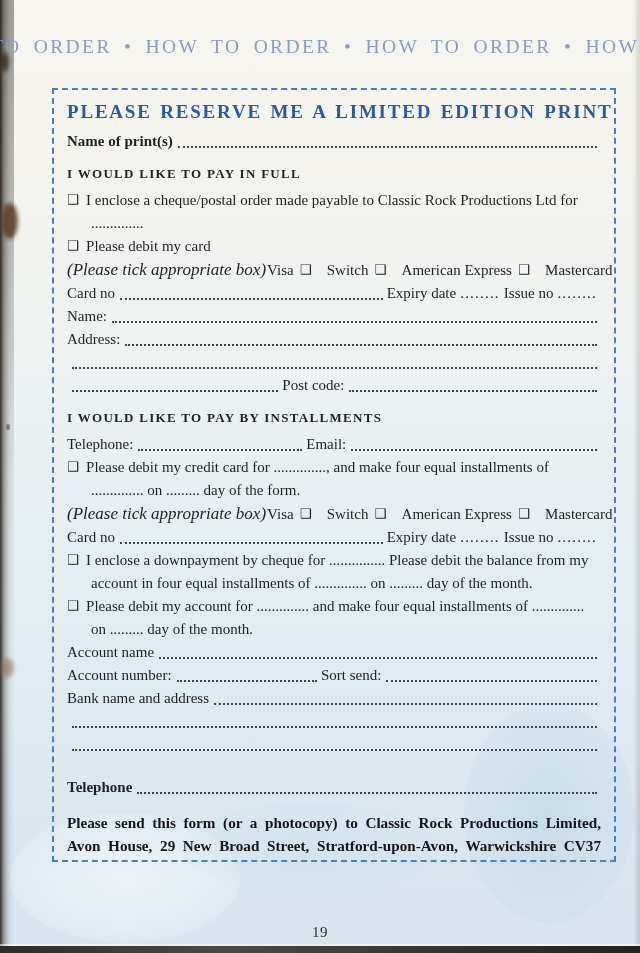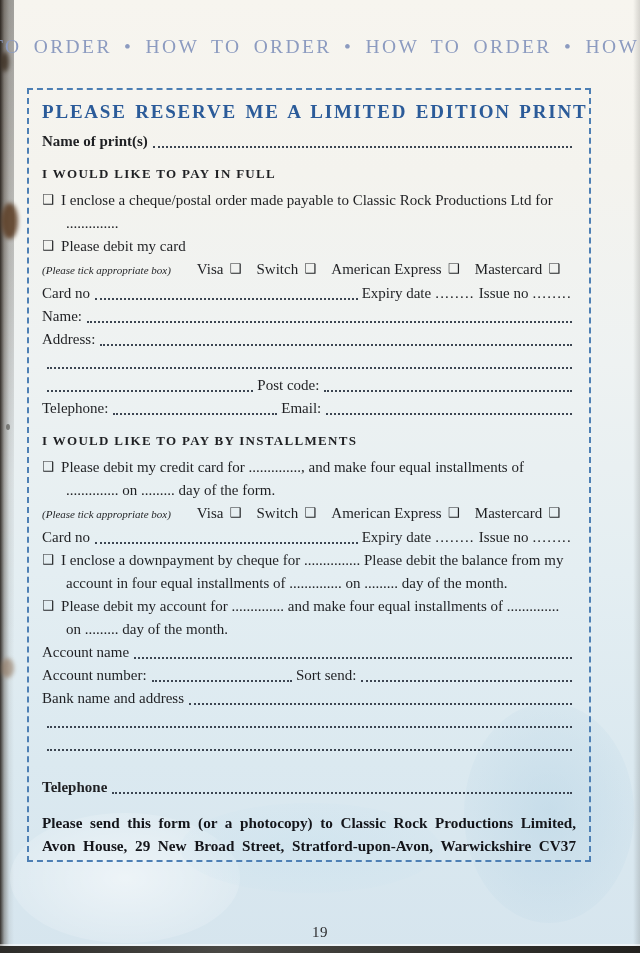--- a/index.html
+++ b/index.html
@@ -29,35 +29,35 @@
   .wc3{position:absolute;left:180px;bottom:60px;width:260px;height:90px;border-radius:50%;
     background:radial-gradient(ellipse,rgba(200,225,238,0.45),rgba(200,225,238,0));}
 
   .banner{
     position:absolute;top:36px;left:-9px;white-space:nowrap;
     font-size:19.5px;letter-spacing:2.4px;word-spacing:5px;color:#8c9bc0;
     font-weight:400;
   }
 
   .form-box{
-    position:absolute;left:27px;top:88px;width:564px;height:774px;box-sizing:border-box;
+    position:absolute;left:52px;top:88px;width:564px;height:774px;box-sizing:border-box;
     border:2px dashed #4d7fb4;padding:9px 13px 10px 13px;overflow:hidden;
   }
   .form-title{
     color:#2b5b99;font-weight:bold;font-size:19px;letter-spacing:1.8px;word-spacing:2px;
     margin:2px 0 7px 0;white-space:nowrap;
   }
   .line{display:flex;align-items:baseline;white-space:nowrap;min-height:23px;line-height:23px;
     font-size:15px;color:#1f2023;}
   .line.heading{font-weight:bold;font-size:13px;letter-spacing:1.3px;margin:9px 0 4px 0;}
   .line.indent{padding-left:24px;}
   .line.field .seg{flex:0 0 auto;}
   .seg{display:inline-block;}
   .seg.bold{font-weight:bold;text-align:center;}
-  .seg.it{font-style:italic;font-size:11px;margin-right:26px;}
+  .seg.it{font-style:italic;font-size:17px;margin-right:1px;}
   .seg.cb{font-family:"DejaVu Sans",sans-serif;font-size:13.5px;position:relative;top:-1px;}
   .line.option .seg.cb{margin-right:7px;}
   .line.tick .seg.cb{margin-left:6px;margin-right:15px;}
   .seg.dots{letter-spacing:1.2px;margin:0 4px;}
   .leader{border-bottom:2px dotted #3c4551;align-self:flex-end;margin:0 4px 5px 5px;min-width:22px;}
   .gapline{width:100%;}
   .form-footer{
     font-weight:bold;font-size:15.2px;line-height:23px;text-align:justify;
     margin-top:12px;color:#14151a;word-spacing:1.5px;
   }
@@ -130,29 +130,29 @@
         <span class="leader" style="flex-grow: 1;"></span>
       </div>
       <div class="line field">
         <span class="leader" style="flex-grow: 1;"></span>
       </div>
       <div class="line field">
         <span class="leader" style="flex-grow: 5;"></span>
         <span class="seg">Post code:</span>
         <span class="leader" style="flex-grow: 6;"></span>
       </div>
+      <div class="line heading">
+        <span class="seg">I WOULD LIKE TO PAY BY INSTALLMENTS</span>
+      </div>
       <div class="line field">
         <span class="seg">Telephone:</span>
         <span class="leader" style="flex-grow: 4;"></span>
         <span class="seg">Email:</span>
         <span class="leader" style="flex-grow: 6;"></span>
       </div>
-      <div class="line heading">
-        <span class="seg">I WOULD LIKE TO PAY BY INSTALLMENTS</span>
-      </div>
       <div class="line option">
         <span class="seg cb">❑</span>
         <span class="seg">Please debit my credit card for .............., and make four equal installments of</span>
       </div>
       <div class="line indent">
         <span class="seg">.............. on ......... day of the form.</span>
       </div>
       <div class="line tick">
         <span class="seg it">(Please tick appropriate box)</span>
         <span class="seg">Visa</span>

